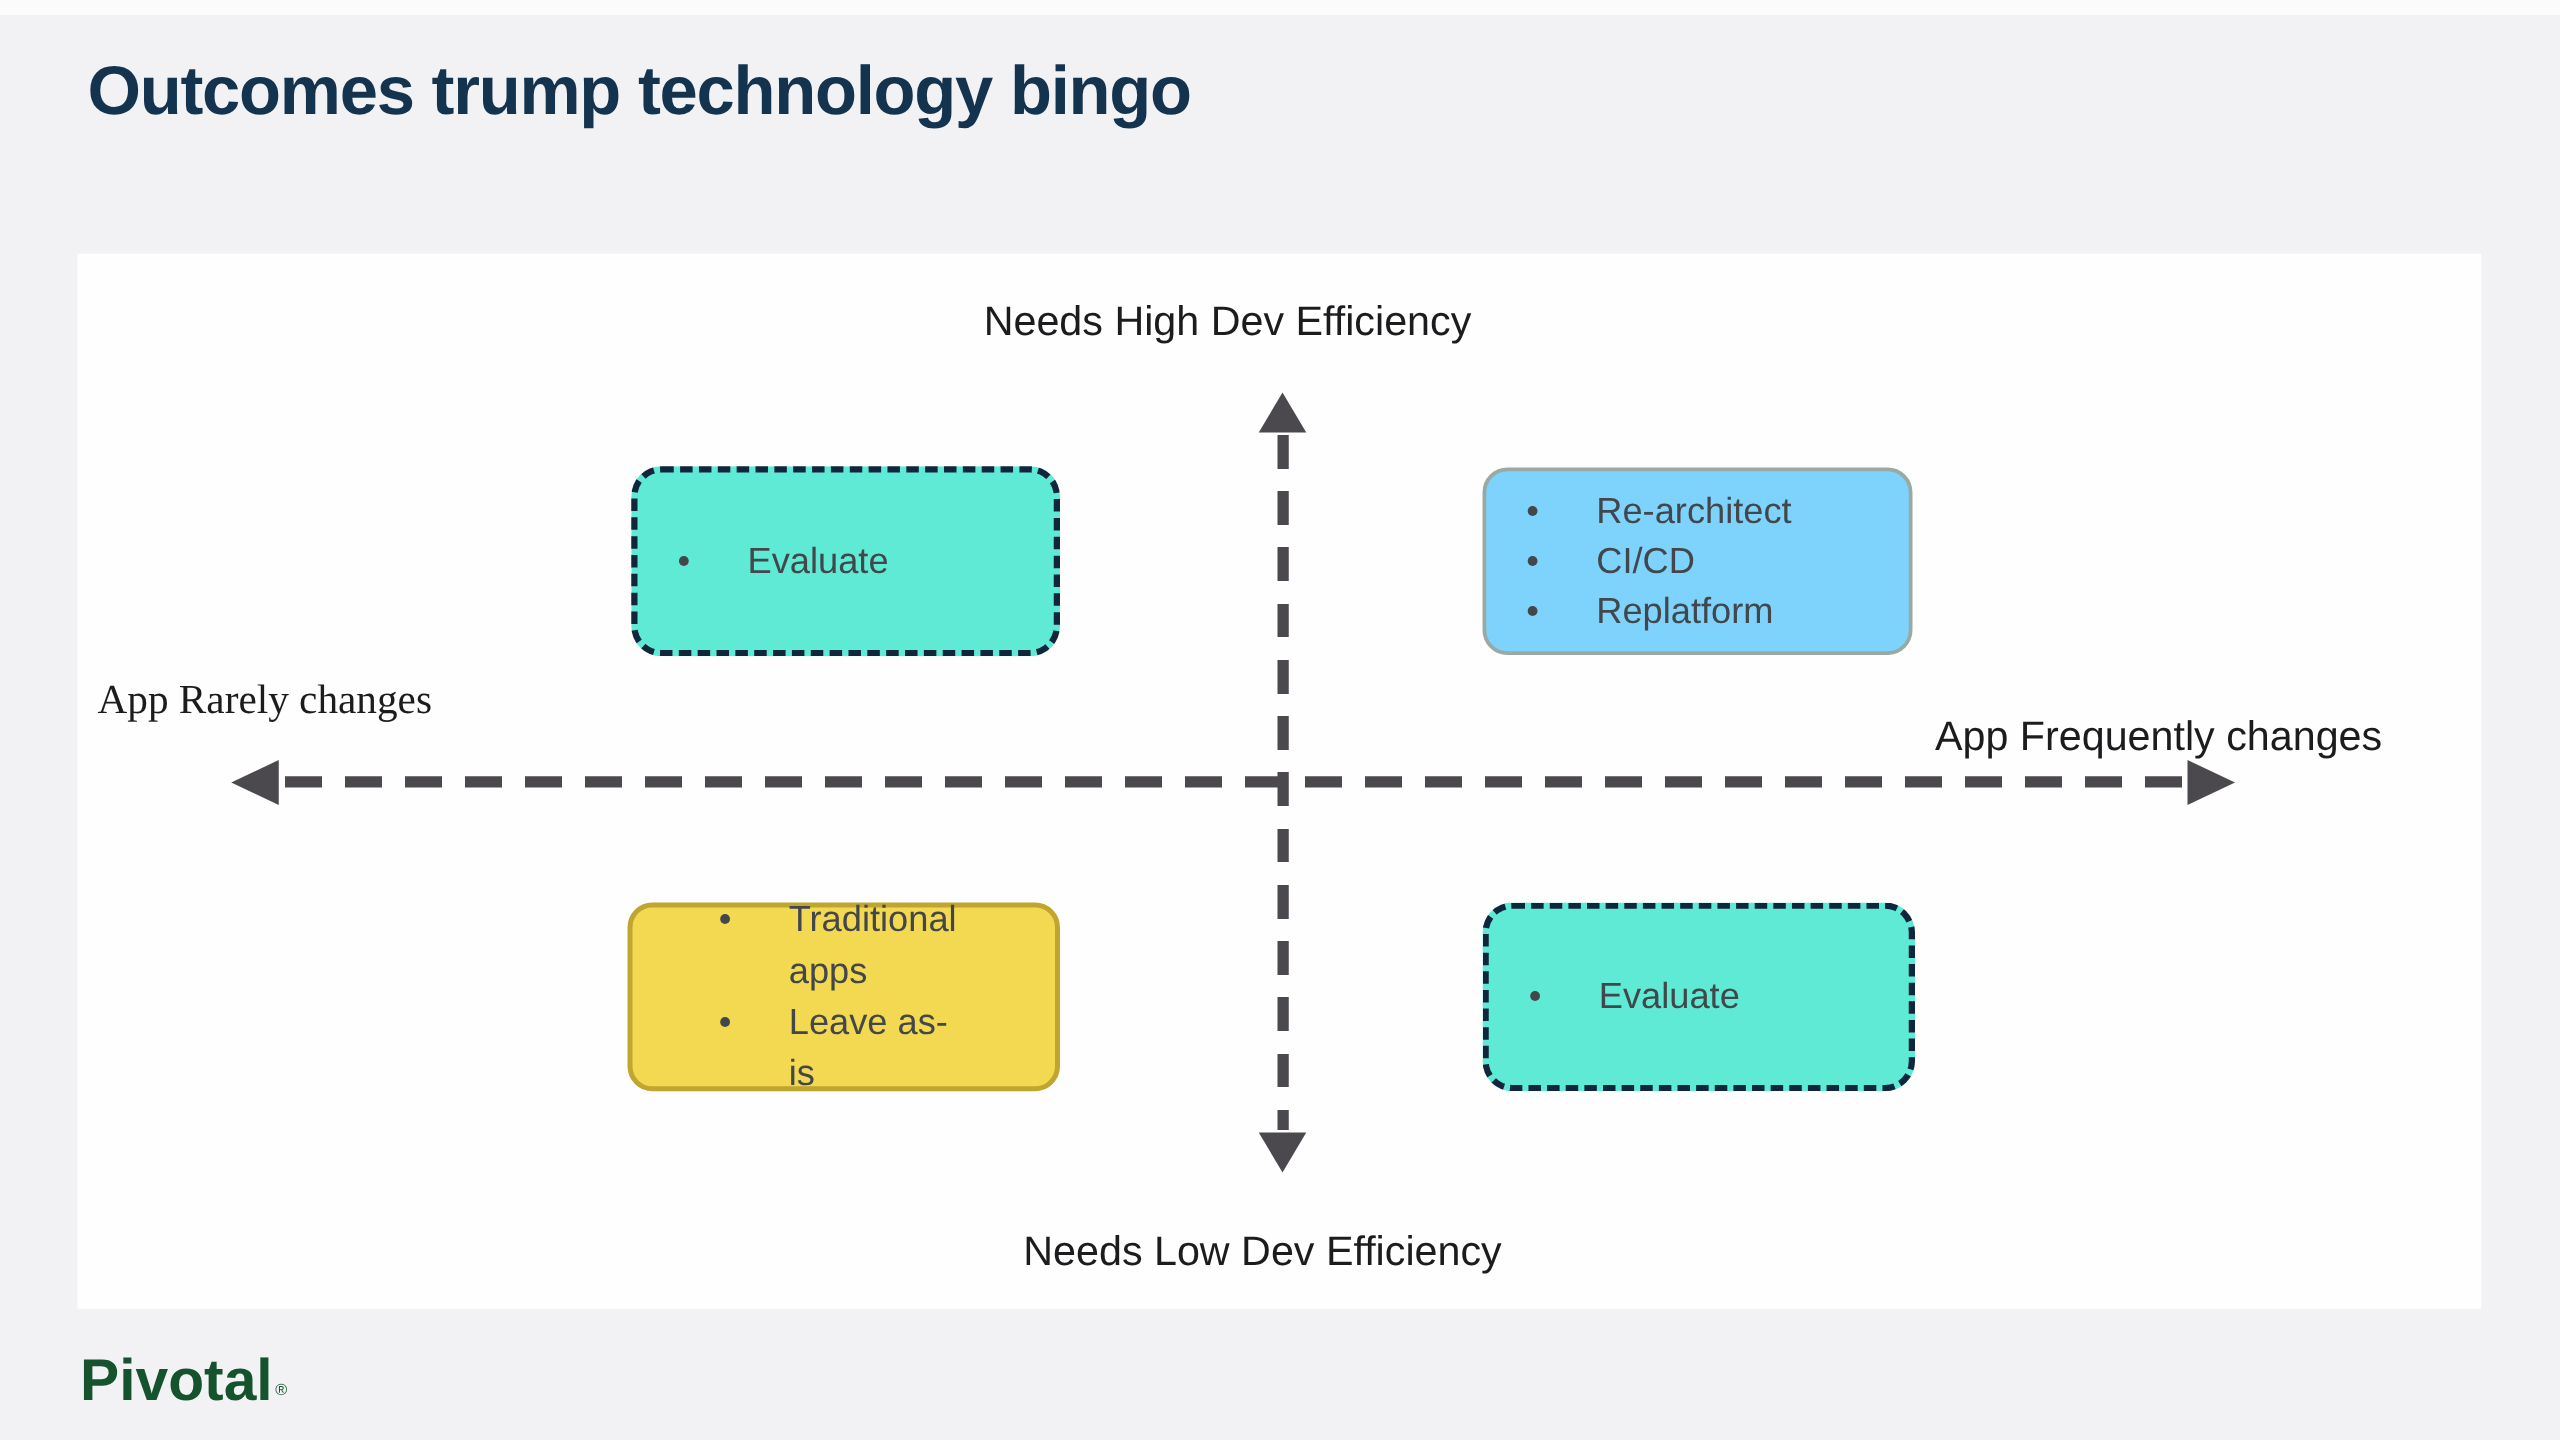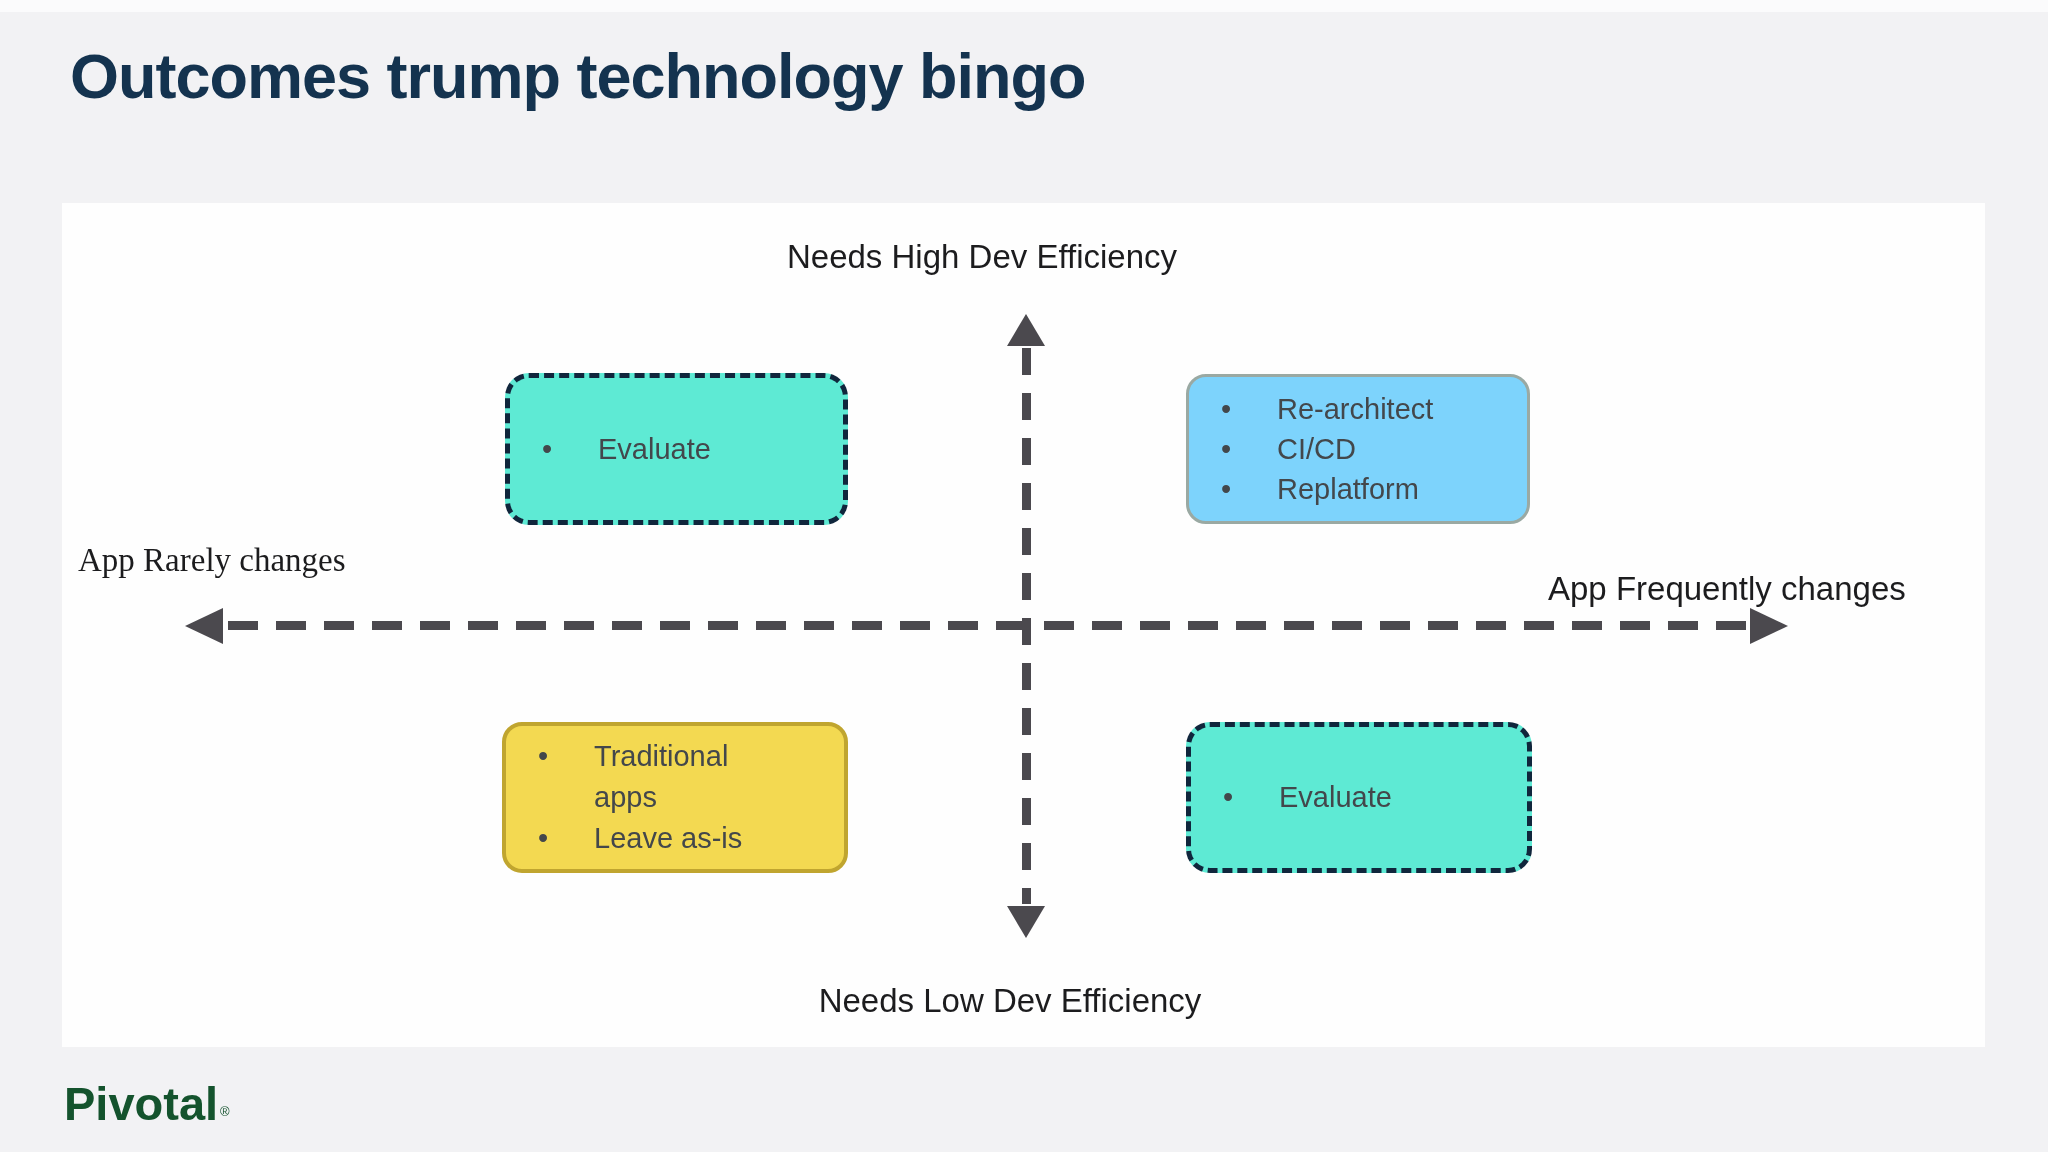--- a/index.html
+++ b/index.html
@@ -9,21 +9,21 @@
     background: #f2f2f4;
     font-family: "Liberation Sans", "DejaVu Sans", sans-serif;
     overflow: hidden;
   }
   .top-strip {
     position: absolute; left: 0; top: 0; width: 2048px; height: 12px;
     background: #fbfbfc;
   }
   .slide-title {
     position: absolute; left: 70px; top: 40px;
-    font-size: 63px; font-weight: bold; letter-spacing: -1px;
+    font-size: 55px; font-weight: bold; letter-spacing: -1px;
     color: #14334f;
   }
   .panel {
     position: absolute; left: 62px; top: 203px;
     width: 1923px; height: 844px;
     background: #fefefe;
   }
   
   .axis-label {
     position: absolute; color: #1c1c1e; font-size: 33px;
@@ -88,21 +88,21 @@
   }
   .qbox-yellow {
     background: #f3d951;
     border: 4px solid #c0a52f; border-radius: 20px;
   }
   .qbox-tl { left: 505px;  top: 373px; width: 343px; height: 152px; }
   .qbox-tr { left: 1186px; top: 374px; width: 344px; height: 150px; }
   .qbox-bl { left: 502px;  top: 722px; width: 346px; height: 151px; }
   .qbox-br { left: 1186px; top: 722px; width: 346px; height: 151px; }
   .qbox-tr li { line-height: 40px; padding-right: 30px; }
-  .qbox-bl li { padding-right: 76px; }
+  .qbox-bl li { padding-right: 76px; margin-left: 37px; }
   
   .logo {
     position: absolute; left: 64px; top: 1076px;
     font-size: 47px; font-weight: bold; letter-spacing: 0px;
     color: #14532d;
   }
   .logo .reg {
     font-size: 13px; font-weight: normal; vertical-align: 4px; margin-left: 2px;
   }
 </style>

